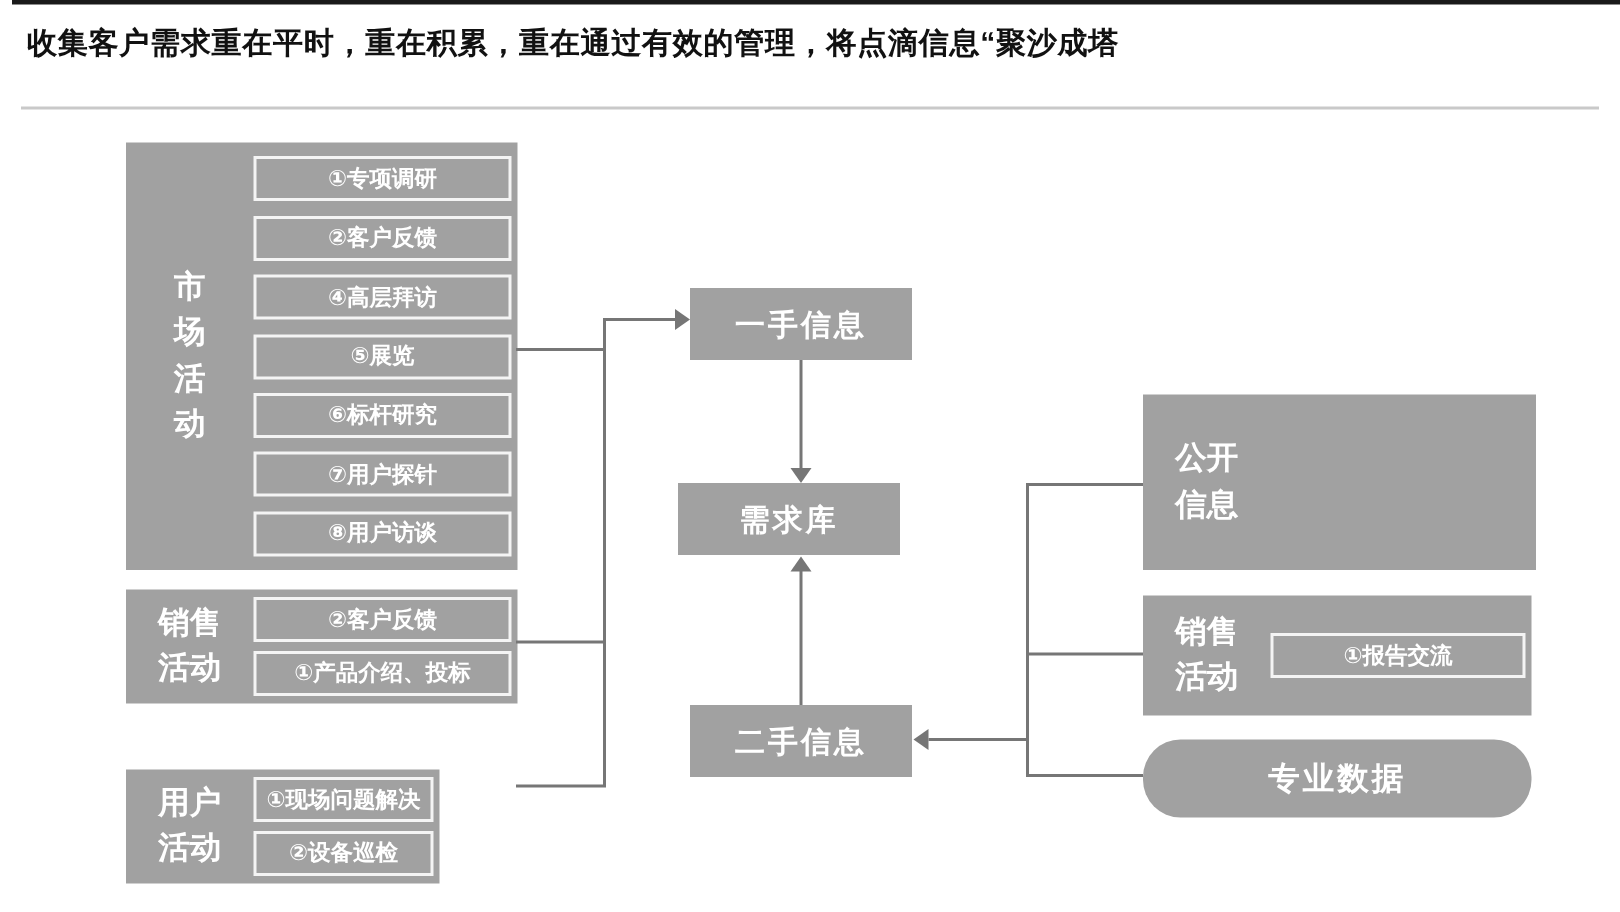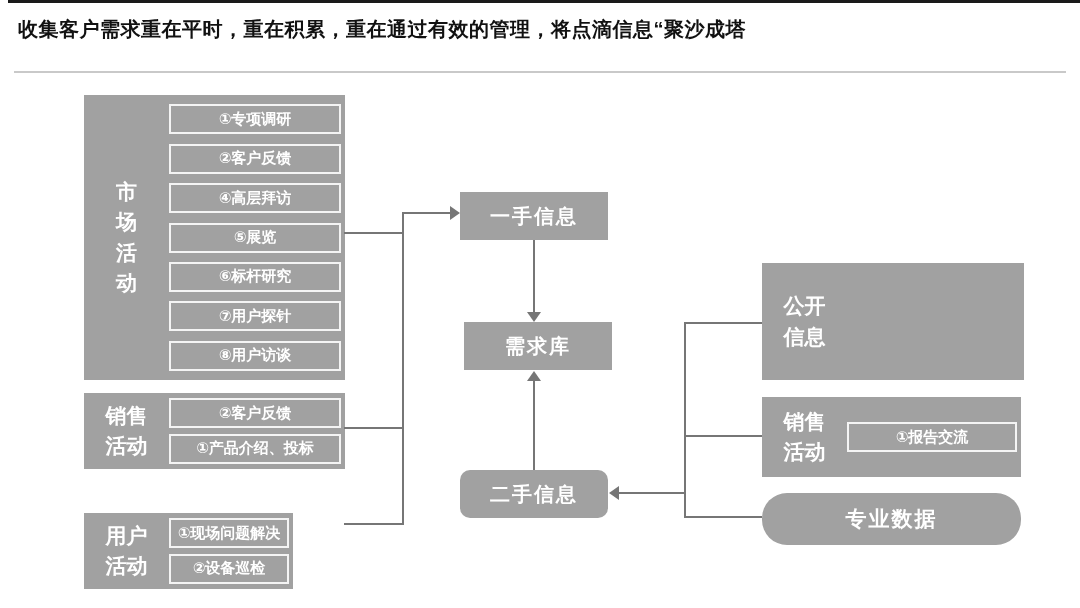--- a/index.html
+++ b/index.html
@@ -96,22 +96,22 @@
   <div class="label-zone">
     <span class="glabel two-col">用户活动</span>
   </div>
   <div class="items">
     <div class="item">①现场问题解决</div>
     <div class="item">②设备巡检</div>
   </div>
 </div>
 
 <div class="node" style="left:460px;top:192px;">一手信息</div>
-<div class="node" style="left:464px;top:322px;">需求库</div>
-<div class="node" style="left:460px;top:470px;border-radius:10px;">二手信息</div>
+<div class="node" style="left:452px;top:322px;">需求库</div>
+<div class="node" style="left:460px;top:470px;">二手信息</div>
 
 <div class="group" style="left:762px;top:263px;width:262px;height:117px;">
   <div class="label-zone">
     <span class="glabel two-col">公开信息</span>
   </div>
 </div>
 
 <div class="group" style="left:762px;top:397px;width:259px;height:80px;">
   <div class="label-zone">
     <span class="glabel two-col">销售活动</span>

